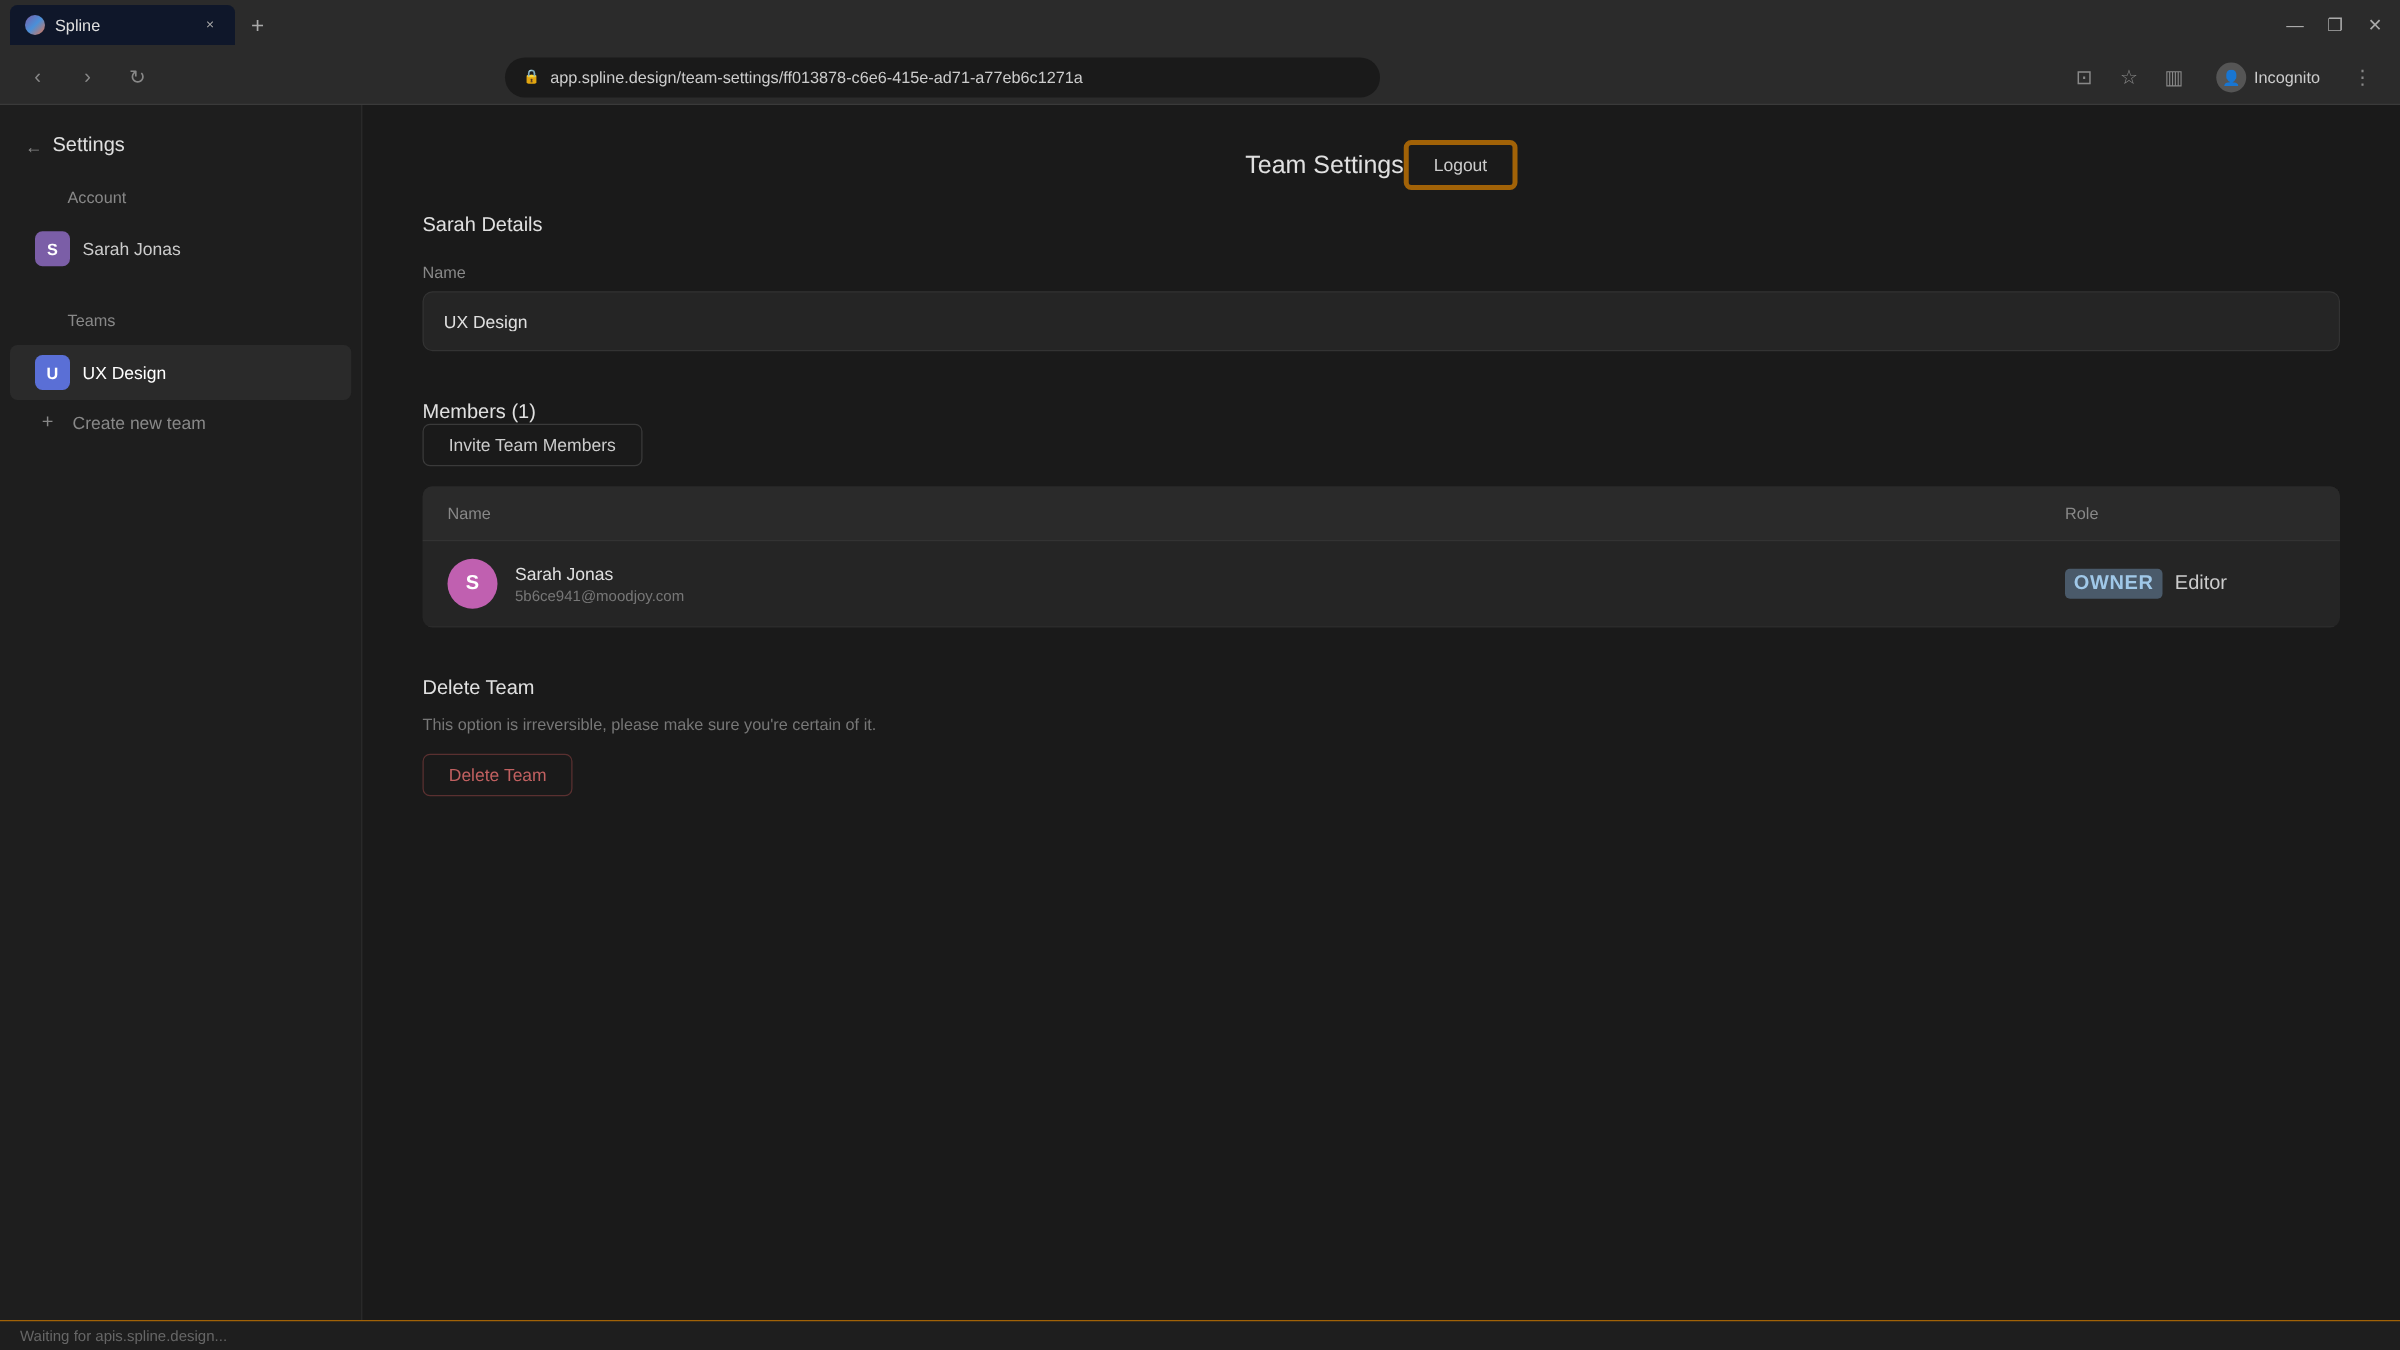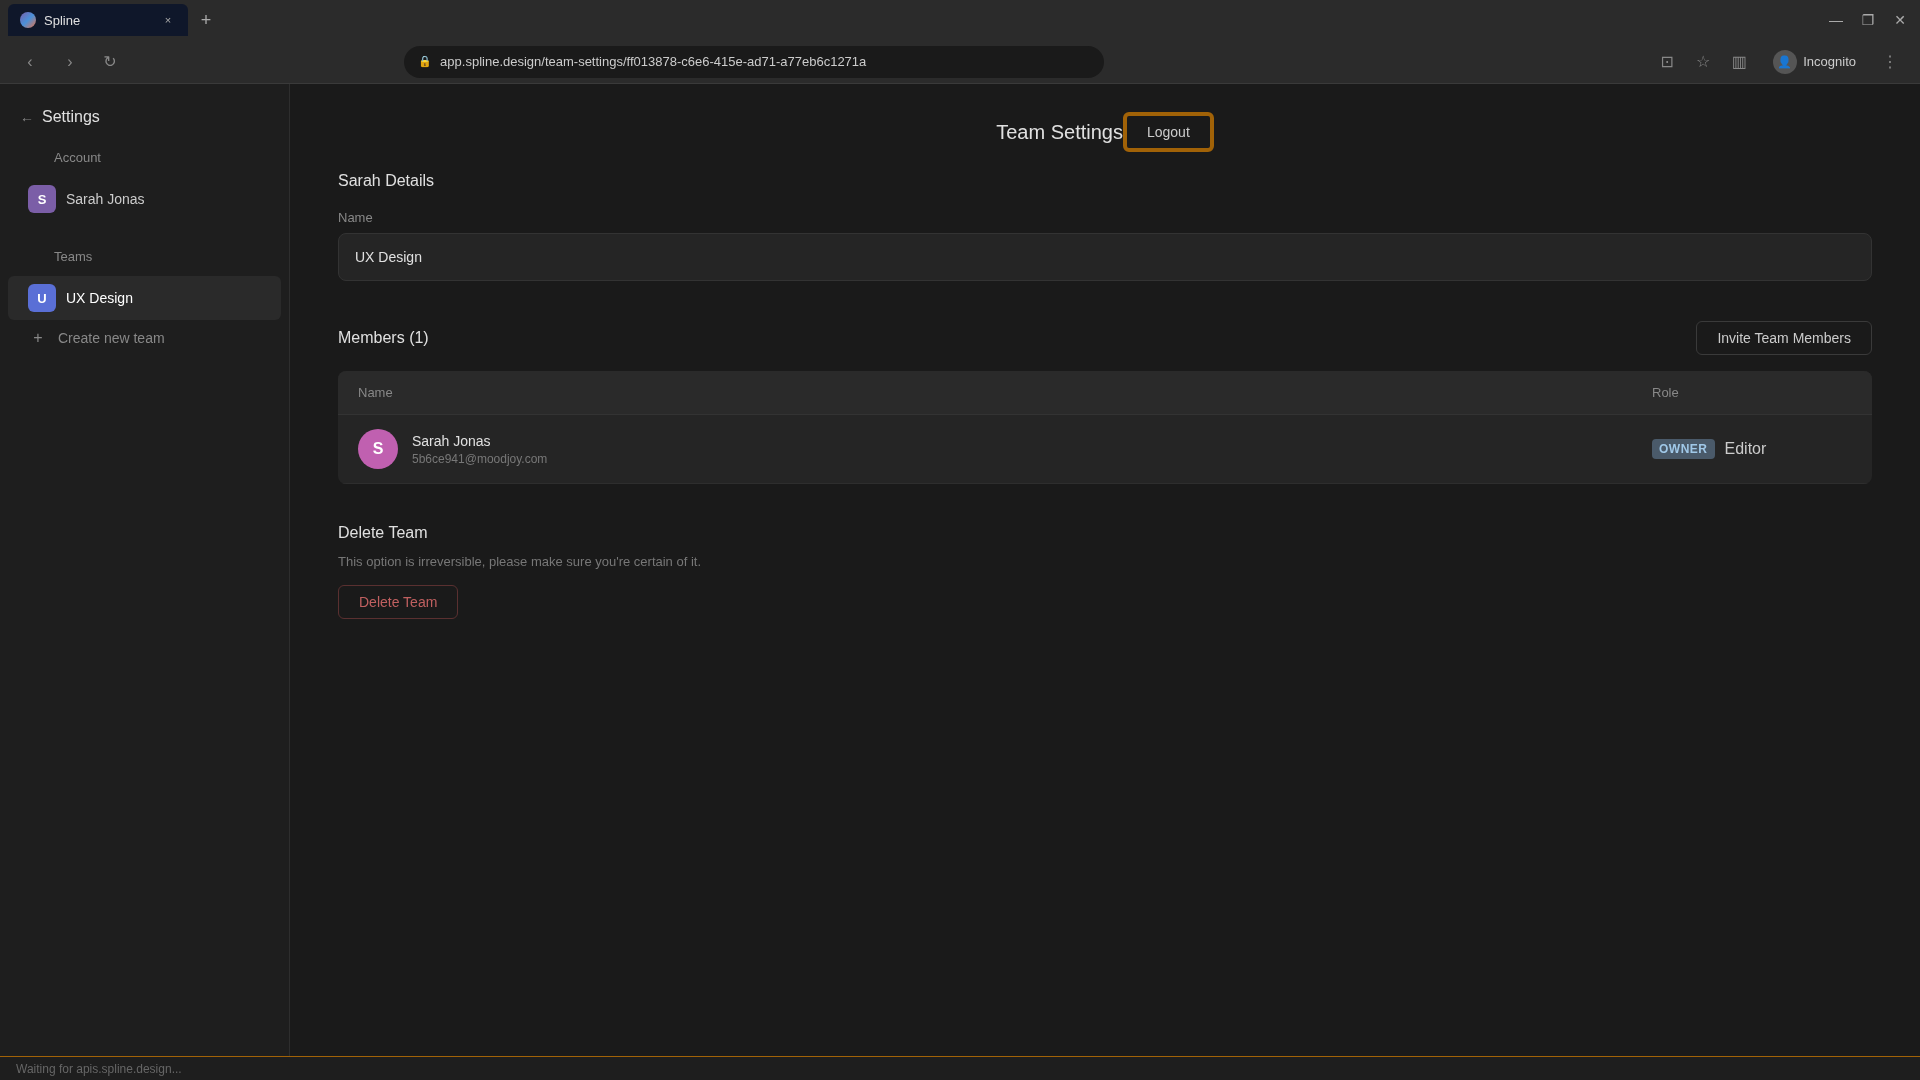--- a/index.html
+++ b/index.html
@@ -352,23 +352,24 @@
       border: 1px solid #333;
       border-radius: 8px;
       padding: 0 16px;
       font-size: 14px;
       color: #e0e0e0;
       outline: none;
     }
 
     .members-header {
       display: flex;
-      align-items: center;
+      align-items: flex-start;
       justify-content: space-between;
       margin-bottom: 16px;
+      flex-direction: column;
     }
 
     .invite-btn {
       padding: 8px 20px;
       border: 1px solid #3a3a3a;
       border-radius: 6px;
       background: transparent;
       color: #ccc;
       font-size: 14px;
       cursor: pointer;
@@ -434,21 +435,21 @@
     .member-role-area {
       width: 200px;
       display: flex;
       align-items: center;
       gap: 10px;
     }
 
     .owner-badge {
       background: #4a5a6a;
       color: #a0c8e8;
-      font-size: 12px;
+      font-size: 16px;
       font-weight: 700;
       padding: 3px 7px;
       border-radius: 4px;
       text-transform: uppercase;
       letter-spacing: 0.5px;
     }
 
     .role-text {
       font-size: 16px;
       color: #ccc;

